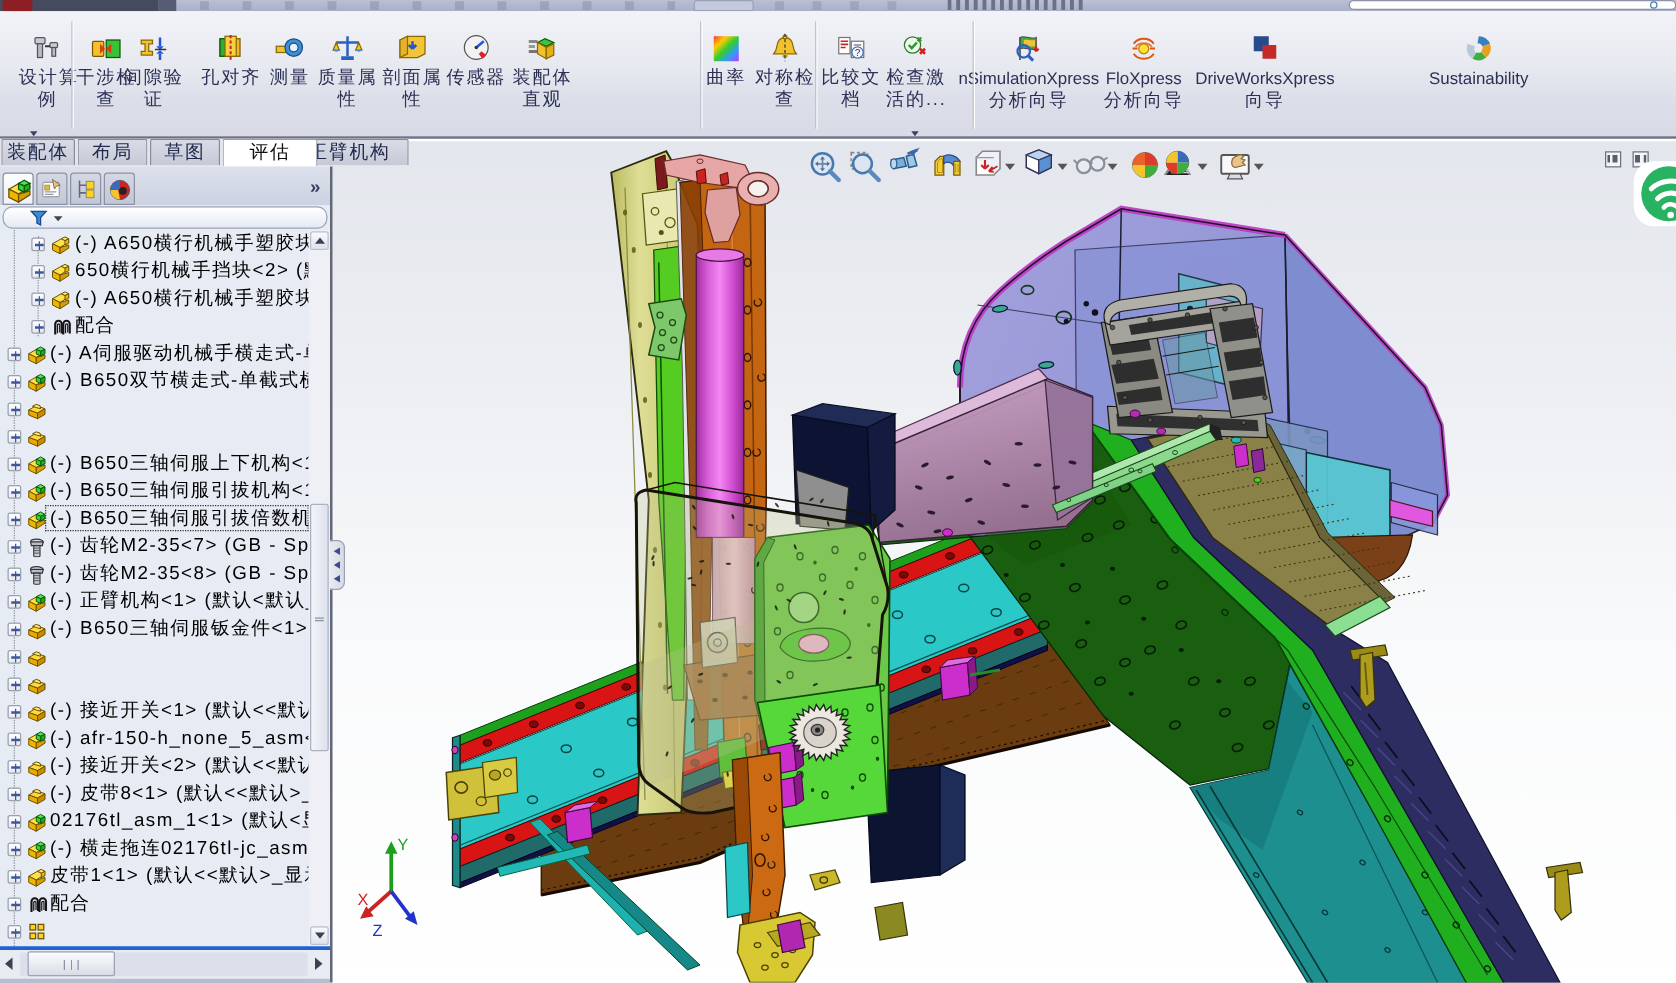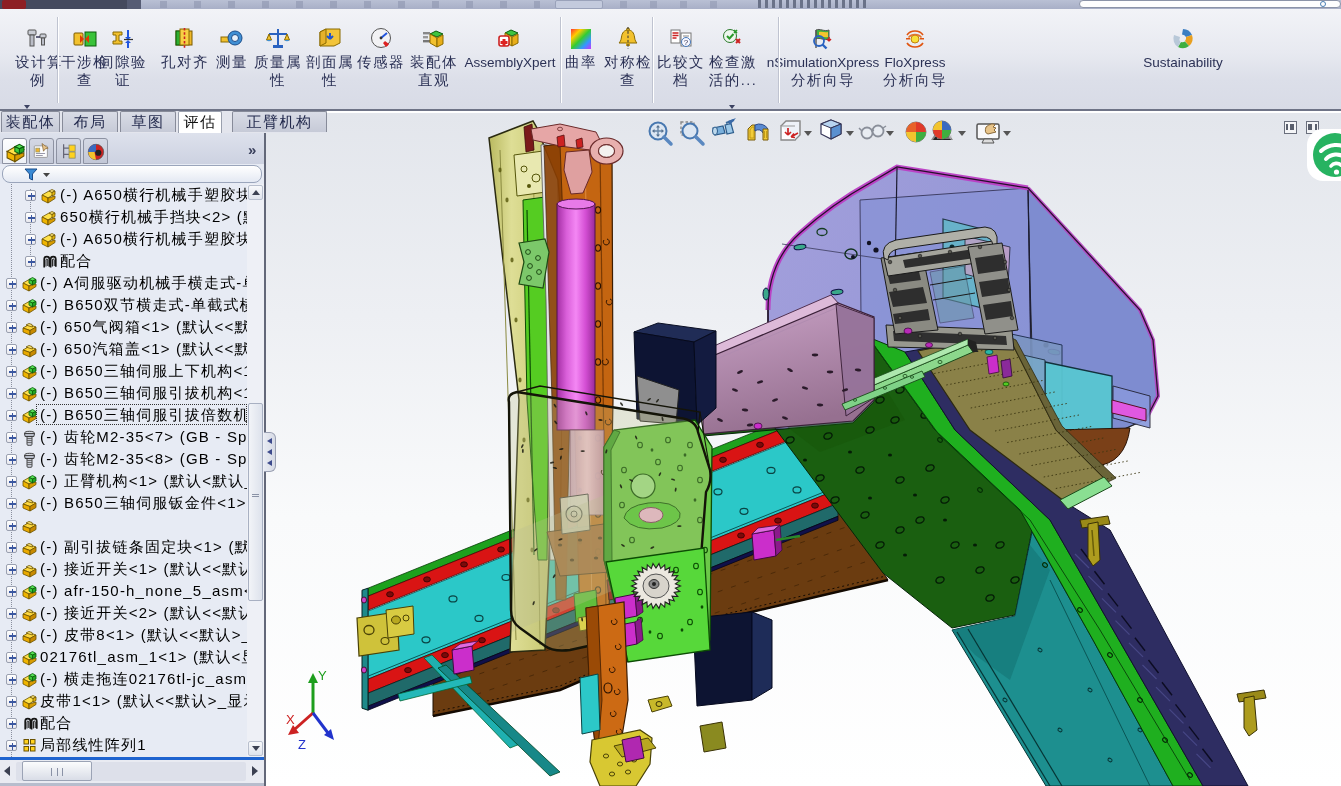--- a/index.html
+++ b/index.html
@@ -140,29 +140,20 @@
     <div class="rbtn" style="left:404px;width:60px"><svg class="ric" width="26" height="26" viewBox="0 0 26 26">
           <g>
             <rect x="2" y="6" width="7" height="2.4" fill="#888"></rect>
             <rect x="2" y="10" width="5" height="2.4" fill="#999"></rect>
             <rect x="2" y="14" width="8" height="2.4" fill="#777"></rect>
             <path d="M9 8l6-3 7 3-6 3z" fill="#3fc43f" stroke="#0a5c0a"></path>
             <path d="M9 8v9l7 4v-9z" fill="#f2c12e" stroke="#8a6a00"></path>
             <path d="M16 12v9l6-3v-9z" fill="#e8ae19" stroke="#8a6a00"></path>
           </g>
         </svg><span style="letter-spacing:1.5px">装配体</span><br><span style="letter-spacing:1.5px">直观</span></div>
-    <div class="rbtn" style="left:455px;width:110px"><svg class="ric" width="26" height="26" viewBox="0 0 26 26">
-          <g>
-            <path d="M8 7l6-3 7 3-6 3z" fill="#3fc43f" stroke="#0a5c0a"></path>
-            <path d="M8 7v9l7 4v-9z" fill="#f2c12e" stroke="#8a6a00"></path>
-            <path d="M15 11v9l6-3v-9z" fill="#e8ae19" stroke="#8a6a00"></path>
-            <rect x="2" y="10" width="10" height="10" rx="2" fill="#fff" stroke="#cc2222" stroke-width="1.6"></rect>
-            <path d="M5.5 13h3v2h2v3h-2v2h-3v-2h-2v-3h2z" fill="#dd2222"></path>
-          </g>
-        </svg><span style="letter-spacing:0;font-size:13.5px">AssemblyXpert</span></div>
     <div class="rbtn" style="left:561px;width:40px"><svg class="ric" width="26" height="26" viewBox="0 0 26 26">
           <defs>
             <linearGradient id="rbw" x1="0" y1="0" x2="1" y2="1">
               <stop offset="0" stop-color="#ff3333"></stop>
               <stop offset="0.25" stop-color="#ffcc00"></stop>
               <stop offset="0.5" stop-color="#33cc33"></stop>
               <stop offset="0.75" stop-color="#3399ff"></stop>
               <stop offset="1" stop-color="#cc33ff"></stop>
             </linearGradient>
           </defs>
@@ -206,38 +197,44 @@
           </g>
         </svg><span style="letter-spacing:0;font-size:13.5px">nSimulationXpress</span><br><span style="letter-spacing:1.5px">分析向导</span></div>
     <div class="rbtn" style="left:875px;width:80px"><svg class="ric" width="26" height="26" viewBox="0 0 26 26">
           <g>
             <circle cx="13" cy="13" r="4" fill="#f8e23a" stroke="#c08010"></circle>
             <path d="M5 9c2-3 5-4 8-4s6 1 8 4M5 17c2 3 5 4 8 4s6-1 8-4" stroke="#e05510" stroke-width="1.6" fill="none"></path>
             <path d="M4 12.8h4M18 12.8h4" stroke="#e05510" stroke-width="1.6"></path>
             <path d="M6.5 11.5c1.5-2 4-3 6.5-3s5 1 6.5 3" stroke="#e07730" stroke-width="1.3" fill="none"></path>
           </g>
         </svg><span style="letter-spacing:0;font-size:13.5px">FloXpress</span><br><span style="letter-spacing:1.5px">分析向导</span></div>
+    <div class="rbtn" style="left:950px;width:124px"><svg class="ric" width="26" height="26" viewBox="0 0 26 26">
+          <g>
+            <rect x="4" y="3" width="12" height="12" fill="#274a8c"></rect>
+            <rect x="11" y="10" width="11" height="11" fill="#c42a2a"></rect>
+          </g>
+        </svg><span style="letter-spacing:0;font-size:13.5px">DriveWorksXpress</span><br><span style="letter-spacing:1.5px">向导</span></div>
     <div class="rbtn" style="left:1138px;width:90px"><svg class="ric" width="26" height="26" viewBox="0 0 26 26">
           <g>
             <path d="M13 3a10 10 0 0 1 9 6l-6 2a4.5 4.5 0 0 0-4-2.5z" fill="#3a7ec2"></path>
             <path d="M22 9a10 10 0 0 1-3 11l-4-5a4.5 4.5 0 0 0 1-4z" fill="#e8a020"></path>
             <path d="M19 20a10 10 0 0 1-11 1l3-5a4.5 4.5 0 0 0 4-.5z" fill="#3fae3f"></path>
             <path d="M8 21A10 10 0 0 1 4 9l6 2a4.5 4.5 0 0 0 .5 5z" fill="#b8c8d8"></path>
           </g>
         </svg><span style="letter-spacing:0;font-size:13.5px">Sustainability</span></div>
     <div class="rsep" style="left:57px"></div>
     <div class="rsep" style="left:560px"></div>
     <div class="rsep" style="left:652px"></div>
     <div class="rsep" style="left:778px"></div>
   </div>
   <div id="tabrow" class="abs">
     <div class="ctab" style="left:1px;width:59px">装配体</div>
     <div class="ctab" style="left:62px;width:56px">布局</div>
     <div class="ctab" style="left:120px;width:56px">草图</div>
-    <div class="ctab act" style="left:178px;width:44px">评估</div>
+    <div class="ctab act" style="left:178px;width:76px">评估</div>
     <div class="ctab" style="left:232px;width:95px">正臂机构</div>
   </div>
   <div id="vp" class="abs">
       <svg style="position:absolute;left:0;top:0" width="1075" height="673" viewBox="266 113 1075 673" preserveAspectRatio="none">
         <defs>
 <linearGradient id="magcyl" x1="0" y1="0" x2="1" y2="0">
  <stop offset="0" stop-color="#a32ea3"></stop>
             <stop offset="0.25" stop-color="#d95fd9"></stop>
  <stop offset="0.5" stop-color="#f487f4"></stop>
             <stop offset="0.75" stop-color="#d44fd4"></stop>
@@ -894,26 +891,24 @@
       <div class="trow" style="left:40px;top:88.0px;width:207px;overflow:hidden">(-) A伺服驱动机械手横走式-单</div>
       <div class="pm" style="left:6px;top:115.5px"></div>
       <svg class="ticon" style="left:21px;top:112.5px" width="17" height="17" viewBox="0 0 17 17">
           <use href="#tic-ga"></use>
         </svg>
       <div class="trow" style="left:40px;top:110.0px;width:207px;overflow:hidden">(-) B650双节横走式-单截式横</div>
       <div class="pm" style="left:6px;top:137.5px"></div>
       <svg class="ticon" style="left:21px;top:134.5px" width="17" height="17" viewBox="0 0 17 17">
           <use href="#tic-yb"></use>
         </svg>
-      <div class="trow" style="left:40px;top:132.0px;width:207px;overflow:hidden">(-) 650气阀箱&lt;1&gt; (默认&lt;&lt;默</div>
       <div class="pm" style="left:6px;top:159.5px"></div>
       <svg class="ticon" style="left:21px;top:156.5px" width="17" height="17" viewBox="0 0 17 17">
           <use href="#tic-yb"></use>
         </svg>
-      <div class="trow" style="left:40px;top:154.0px;width:207px;overflow:hidden">(-) 650汽箱盖&lt;1&gt; (默认&lt;&lt;默</div>
       <div class="pm" style="left:6px;top:181.5px"></div>
       <svg class="ticon" style="left:21px;top:178.5px" width="17" height="17" viewBox="0 0 17 17">
           <use href="#tic-ga"></use>
         </svg>
       <div class="trow" style="left:40px;top:176.0px;width:207px;overflow:hidden">(-) B650三轴伺服上下机构&lt;1&gt;</div>
       <div class="pm" style="left:6px;top:203.5px"></div>
       <svg class="ticon" style="left:21px;top:200.5px" width="17" height="17" viewBox="0 0 17 17">
           <use href="#tic-ga"></use>
         </svg>
       <div class="trow" style="left:40px;top:198.0px;width:207px;overflow:hidden">(-) B650三轴伺服引拔机构&lt;1&gt;</div>
@@ -944,21 +939,20 @@
         </svg>
       <div class="trow" style="left:40px;top:308.0px;width:207px;overflow:hidden">(-) B650三轴伺服钣金件&lt;1&gt; (</div>
       <div class="pm" style="left:6px;top:335.5px"></div>
       <svg class="ticon" style="left:21px;top:332.5px" width="17" height="17" viewBox="0 0 17 17">
           <use href="#tic-yb"></use>
         </svg>
       <div class="pm" style="left:6px;top:357.5px"></div>
       <svg class="ticon" style="left:21px;top:354.5px" width="17" height="17" viewBox="0 0 17 17">
           <use href="#tic-yb"></use>
         </svg>
-      <div class="trow" style="left:40px;top:352.0px;width:207px;overflow:hidden">(-) 副引拔链条固定块&lt;1&gt; (默</div>
       <div class="pm" style="left:6px;top:379.5px"></div>
       <svg class="ticon" style="left:21px;top:376.5px" width="17" height="17" viewBox="0 0 17 17">
           <use href="#tic-yb"></use>
         </svg>
       <div class="trow" style="left:40px;top:374.0px;width:207px;overflow:hidden">(-) 接近开关&lt;1&gt; (默认&lt;&lt;默认</div>
       <div class="pm" style="left:6px;top:401.5px"></div>
       <svg class="ticon" style="left:21px;top:398.5px" width="17" height="17" viewBox="0 0 17 17">
           <use href="#tic-ga"></use>
         </svg>
       <div class="trow" style="left:40px;top:396.0px;width:207px;overflow:hidden">(-) afr-150-h_none_5_asm&lt;1</div>
@@ -989,21 +983,20 @@
       <div class="trow" style="left:40px;top:506.0px;width:207px;overflow:hidden">皮带1&lt;1&gt; (默认&lt;&lt;默认&gt;_显示</div>
       <div class="pm" style="left:6px;top:533.5px"></div>
       <svg class="ticon" style="left:21px;top:530.5px" width="17" height="17" viewBox="0 0 17 17">
           <use href="#tic-cl"></use>
         </svg>
       <div class="trow" style="left:40px;top:528.0px;width:207px;overflow:hidden">配合</div>
       <div class="pm" style="left:6px;top:555.5px"></div>
       <svg class="ticon" style="left:21px;top:552.5px" width="17" height="17" viewBox="0 0 17 17">
           <use href="#tic-pt"></use>
         </svg>
-      <div class="trow" style="left:40px;top:550.0px;width:207px;overflow:hidden">局部线性阵列1</div>
     </div>
     <div id="vsb" class="abs">
       <div class="arr" style="top:1px"></div>
         <div class="sarr" style="left:4.5px;top:6px;border-left:4px solid transparent;border-right:4px solid transparent;border-bottom:5px solid #3c4152"></div>
       <div class="arr" style="top:557px"></div>
         <div class="sarr" style="left:4.5px;top:562px;border-left:4px solid transparent;border-right:4px solid transparent;border-top:5px solid #3c4152"></div>
       <div class="thumb">
           <div style="margin:90px auto 0;width:7px;border-top:1px solid #8a92a6;border-bottom:1px solid #8a92a6;height:3px"></div>
         </div>
     </div>

